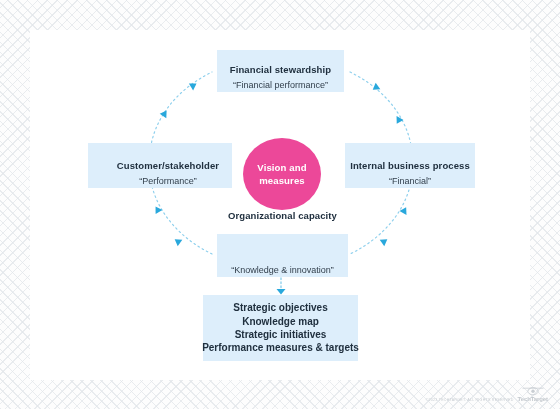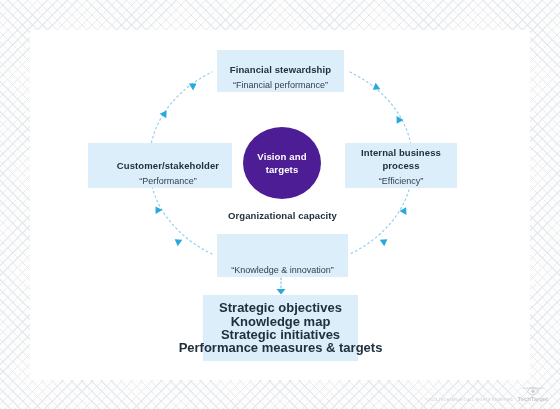--- a/index.html
+++ b/index.html
@@ -70,51 +70,51 @@
   .pbox .sub {
     font-size: 9px;
     font-weight: normal;
     color: #33404d;
     line-height: 13px;
     margin-top: 3px;
   }
 
   #box-financial      { left: 217px; top: 50px;  width: 127px; height: 42px; }
   #box-customer       { left: 88px;  top: 143px; width: 144px; height: 45px; padding-left: 16px; }
-  #box-internal       { left: 345px; top: 143px; width: 112px; height: 45px; }
+  #box-internal       { left: 345px; top: 143px; width: 130px; height: 45px; }
   #box-organizational { left: 217px; top: 234px; width: 131px; height: 43px; gap: 39px; }
 
   
   #box-outputs {
     position: absolute;
     left: 203px; top: 295px;
     width: 155px; height: 66px;
     background: #ddeefb;
     display: flex;
     flex-direction: column;
     align-items: center;
     justify-content: center;
     text-align: center;
     box-sizing: border-box;
   }
   #box-outputs .line {
-    font-size: 13px;
+    font-size: 10px;
     font-weight: bold;
     color: #20303f;
     line-height: 13.4px;
     white-space: nowrap;
   }
 
   
   #center-circle {
     position: absolute;
-    left: 243px; top: 127px;
+    left: 243px; top: 138px;
     width: 78px; height: 72px;
     border-radius: 50%;
-    background: #4c1d95;
+    background: #ec4899;
     display: flex;
     flex-direction: column;
     align-items: center;
     justify-content: center;
     text-align: center;
   }
   #center-circle .cl {
     font-size: 9.6px;
     font-weight: bold;
     color: #ffffff;
@@ -185,38 +185,38 @@
   <div class="sub">“Financial performance”</div>
 </div>
 
 <div class="pbox" id="box-customer">
   <div class="ttl">Customer/stakeholder</div>
   <div class="sub">“Performance”</div>
 </div>
 
 <div class="pbox" id="box-internal">
   <div class="ttl">Internal business process</div>
-  <div class="sub">“Efficiency”</div>
+  <div class="sub">“Financial”</div>
 </div>
 
 <div class="pbox" id="box-organizational">
   <div class="ttl">Organizational capacity</div>
   <div class="sub">“Knowledge &amp; innovation”</div>
 </div>
 
 <div id="box-outputs">
   <div class="line">Strategic objectives</div>
   <div class="line">Knowledge map</div>
   <div class="line">Strategic initiatives</div>
   <div class="line">Performance measures &amp; targets</div>
 </div>
 
 <div id="center-circle">
   <div class="cl">Vision and</div>
-  <div class="cl">targets</div>
+  <div class="cl">measures</div>
 </div>
 
 <div id="watermark">
   <div id="wm-copy">©2023 TECHTARGET. ALL RIGHTS RESERVED</div>
   <div id="wm-logo">
     <svg width="22" height="9" viewBox="0 0 22 9">
       <ellipse cx="11" cy="4.2" rx="5.2" ry="3.6" fill="none" stroke="#c9ced3" stroke-width="0.8"></ellipse>
       <circle cx="11" cy="4.2" r="1.7" fill="#c9ced3"></circle>
       <line x1="0.5" y1="1.2" x2="21.5" y2="1.2" stroke="#c9ced3" stroke-width="0.8"></line>
     </svg>

